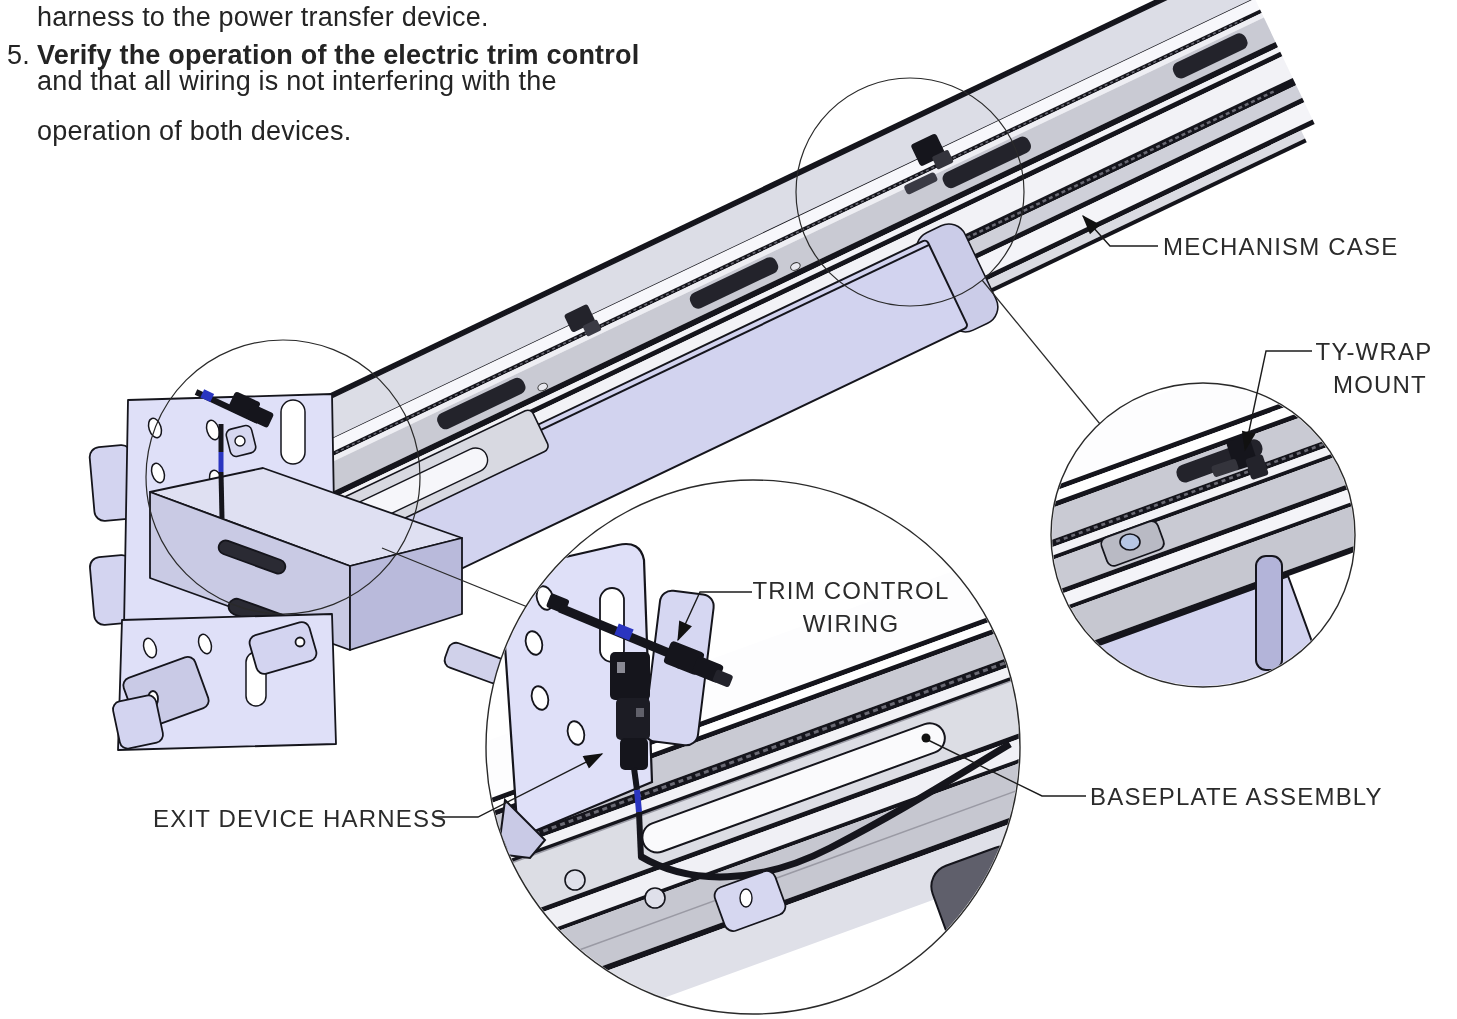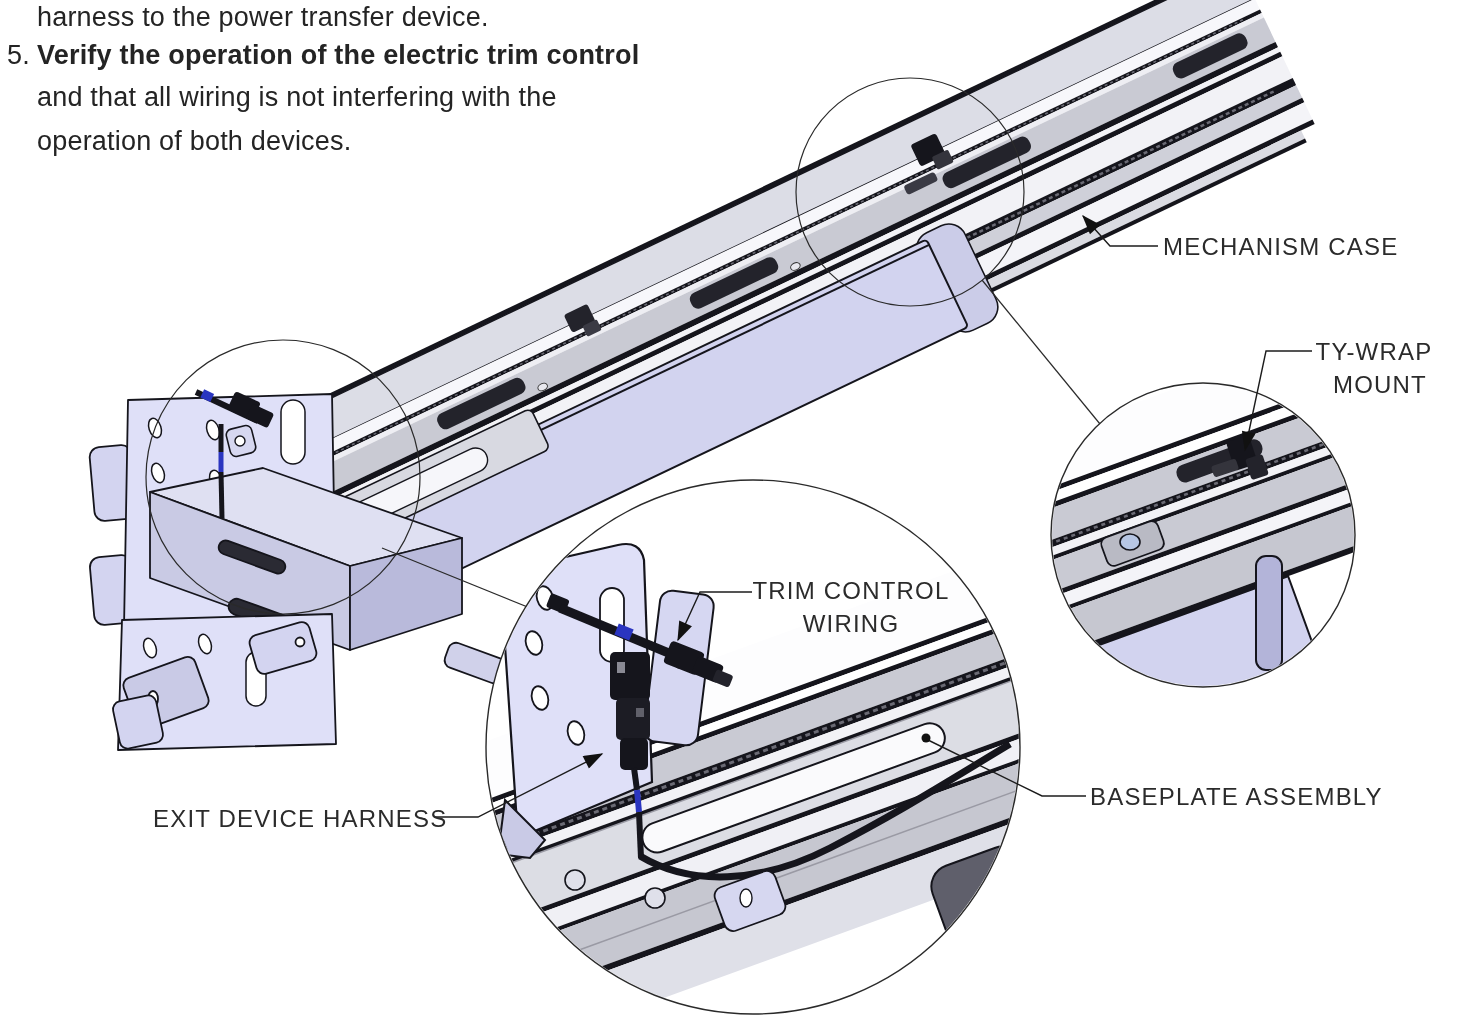--- a/index.html
+++ b/index.html
@@ -4,22 +4,22 @@
 <style>
   html,body{margin:0;padding:0;background:#ffffff;}
   #canvas{
     position:relative;width:1457px;height:1019px;background:#ffffff;overflow:hidden;
     font-family:"Liberation Sans","DejaVu Sans",sans-serif;color:#2b2b2b;
   }
   .instr{position:absolute;left:0;top:-2px;font-size:27px;line-height:38px;letter-spacing:.2px;color:#242424;}
   .instr .cont{position:absolute;left:37px;top:0;white-space:nowrap;}
   .instr .num{position:absolute;left:7px;top:38px;}
   .instr .l2{position:absolute;left:37px;top:38px;white-space:nowrap;font-weight:bold;}
-  .instr .l3{position:absolute;left:37px;top:80px;white-space:nowrap;}
-  .instr .l4{position:absolute;left:37px;top:124px;white-space:nowrap;}
+  .instr .l3{position:absolute;left:37px;top:64px;white-space:nowrap;}
+  .instr .l4{position:absolute;left:37px;top:114px;white-space:nowrap;}
   svg{position:absolute;left:0;top:0;}
   svg text{font-family:"Liberation Sans","DejaVu Sans",sans-serif;font-size:24px;letter-spacing:1.2px;fill:#2b2b2b;}
 </style>
 </head>
 <body>
 
 <div id="canvas">
 
   <div class="instr">
     <div class="cont">harness to the power transfer device.</div>

